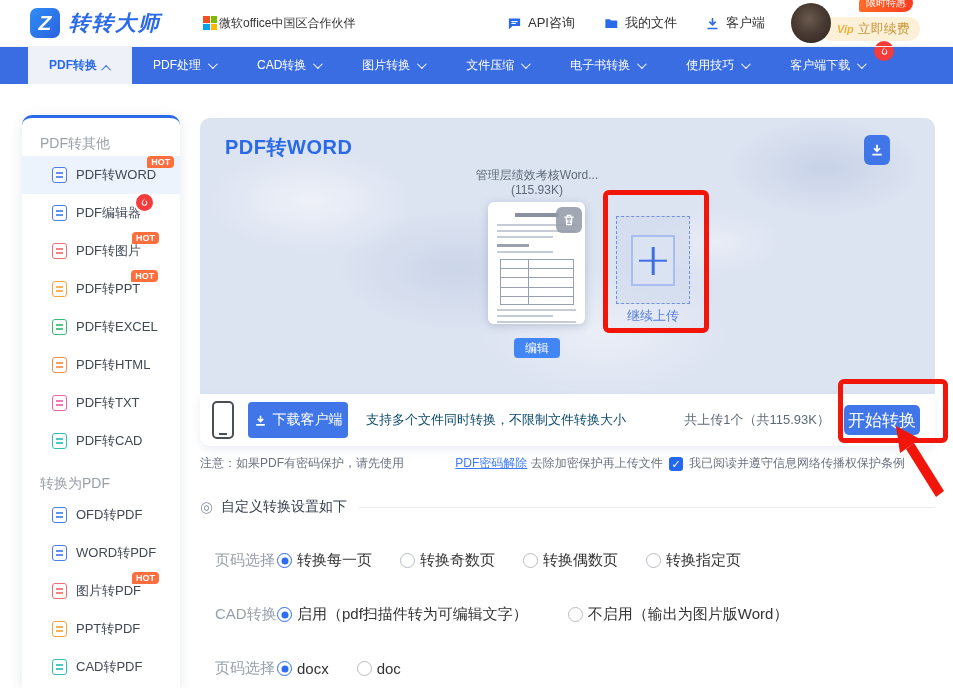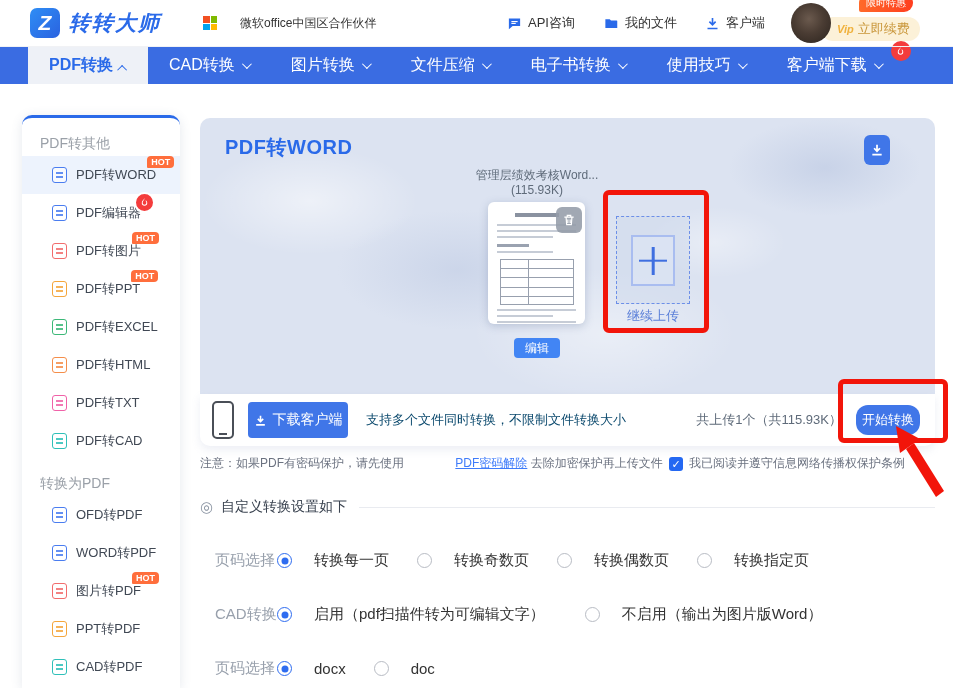--- a/index.html
+++ b/index.html
@@ -7,35 +7,35 @@
   body {
     font-family: "Liberation Sans", "DejaVu Sans", sans-serif;
     background: #fff; position: relative; overflow: hidden;
     -webkit-font-smoothing: antialiased;
   }
   
   .header { height: 47px; display: flex; align-items: center; padding-left: 30px; border-bottom: 1px solid #f1f2f5; position: relative; z-index: 5; }
   .logo { display: flex; align-items: center; gap: 9px; }
   .zbox { width: 30px; height: 30px; border-radius: 7px; background: linear-gradient(135deg,#2f8ef5,#2a62e0); color:#fff; font-weight: 900; font-size: 21px; font-style: italic; display:flex; align-items:center; justify-content:center; }
   .brand { color:#2a6ae9; font-size: 21px; font-weight: 800; letter-spacing: 2px; font-style: italic; }
-  .partner { display:flex; align-items:center; gap:23px; margin-left: 42px; font-size: 12px; color:#333; }
+  .partner { display:flex; align-items:center; gap:2px; margin-left: 42px; font-size: 12px; color:#333; }
   .ms { display:grid; grid-template-columns: 6.5px 6.5px; grid-auto-rows: 6.5px; gap: 1px; }
   .ms span:nth-child(1){background:#f25022}.ms span:nth-child(2){background:#7fba00}.ms span:nth-child(3){background:#00a4ef}.ms span:nth-child(4){background:#ffb900}
   .hlinks { margin-left:auto; display:flex; align-items:center; gap: 28px; }
   .hlink { display:flex; align-items:center; gap:6px; font-size:13px; color:#333; cursor:pointer; }
   .hlink svg { display:block; }
   .vip-group { position: relative; margin-left: 26px; margin-right: 50px; width: 112px; height: 42px; }
   .avatar { position:absolute; left:0; top:1px; width:40px; height:40px; border-radius:50%; background: radial-gradient(circle at 45% 40%, #6b5a4e 0%, #4a3c33 45%, #2b231d 100%); z-index:2; }
   .vip-pill { position:absolute; left:30px; top:15px; height:24px; background:#fcf1d8; border-radius:12px; display:flex; align-items:center; padding:0 10px 0 16px; gap:4px; white-space:nowrap; }
   .vip-ico { color:#f0b13c; font-weight:900; font-style:italic; font-size:11px; }
   .vip-pill .renew { color:#c9963a; font-size:13px; }
   .promo { position:absolute; right:-10px; top:-8px; background: linear-gradient(90deg,#ff6a2a,#ff3d1e); color:#fff; font-size:10px; padding: 2px 7px; border-radius: 9px 9px 9px 2px; z-index:3; white-space:nowrap; }
   
   .nav { height: 37px; background:#3a6ce2; display:flex; align-items:stretch; padding-left: 28px; position:relative; z-index:4; }
-  .nav-item { position:relative; display:flex; align-items:center; gap:7px; padding: 0 21px; color:#fff; font-size:16px; cursor:pointer; white-space:nowrap; }
+  .nav-item { position:relative; display:flex; align-items:center; gap:7px; padding: 0 21px; color:#fff; font-size:12px; cursor:pointer; white-space:nowrap; }
   .nav-item.active { background:#eef1f7; color:#2a6ae9; font-weight:bold; }
   .chev { width:7px; height:7px; border-right:1.6px solid currentColor; border-bottom:1.6px solid currentColor; transform: rotate(45deg) translateY(-2px); }
   .chev.up { transform: rotate(-135deg) translateY(-2px); margin-top:5px; }
   .nav-fire { position:absolute; top:-6px; right:-9px; width:20px; height:20px; border-radius:50%; background:#f43c3c; display:flex; align-items:center; justify-content:center; }
   
   .sidebar { position:absolute; left:22px; top:115px; width:158px; height:573px; background:#fff; border-radius:10px 10px 0 0; border-top:3px solid #2a6ae9; box-shadow: 0 2px 12px rgba(70,90,130,.14); padding-top:12px; z-index:3; }
   .s-title { height:26px; line-height:26px; margin-left:18px; color:#9aa0a8; font-size:14px; }
   .s-title.second { margin-top:10px; }
   .s-item { height:38px; display:flex; align-items:center; padding-left:30px; gap:9px; font-size:13px; color:#404854; cursor:pointer; position:relative; }
   .s-item.active { background:#edf3fd; }
@@ -76,35 +76,35 @@
   .plus-v { left:50%; top:50%; width:2.6px; height:28px; transform:translate(-50%,-50%); }
   .up-label { position:absolute; left:396px; top:189px; width:114px; text-align:center; color:#5a7fd8; font-size:13px; }
   
   .abar { position:relative; height:52px; background:#fff; border-radius:0 0 10px 10px; box-shadow:0 4px 8px rgba(140,155,190,.16); display:flex; align-items:center; padding:0 15px 0 12px; }
   .phone { width:22px; height:38px; border:2px solid #4a4f57; border-radius:5px; position:relative; flex:none; }
   .phone::after { content:""; position:absolute; left:50%; bottom:2px; width:8px; height:2px; background:#4a4f57; transform:translateX(-50%); }
   .dl-btn { margin-left:14px; width:100px; height:36px; background:#4076e8; color:#fff; border-radius:4px; display:flex; align-items:center; justify-content:center; gap:6px; font-size:14px; cursor:pointer; flex:none; }
   .support { margin-left:18px; font-size:13px; color:#0c4a6e; }
   .spacer { flex:1; }
   .count { font-size:13px; color:#5f6b7a; margin-right:14px; white-space:nowrap; }
-  .convert-btn { width:64px; height:30px; background:#4076e8; color:#fff; font-size:13px; border-radius:12px; display:flex; align-items:center; justify-content:center; cursor:pointer; flex:none; }
+  .convert-btn { width:76px; height:30px; background:#4076e8; color:#fff; font-size:17px; border-radius:5px; display:flex; align-items:center; justify-content:center; cursor:pointer; flex:none; }
   
   .notice { display:flex; justify-content:space-between; align-items:center; margin-top:9px; padding-right:30px; font-size:12px; color:#6b7280; }
   .notice a { color:#3e7bfa; text-decoration:underline; cursor:pointer;margin-left:48px; }
   .agree { display:flex; align-items:center; gap:6px; }
   .cb { width:14px; height:14px; background:#2468f2; border-radius:3px; color:#fff; font-size:11px; line-height:14px; text-align:center; cursor:pointer; flex:none; }
   
   .settings { margin-top:26px; }
   .set-title { display:flex; align-items:center; font-size:14px; color:#3a4350; }
   .gear { color:#8892a0; font-size:15px; margin-right:8px; }
   .hline { flex:1; height:1px; background:#e9ebf0; margin-left:12px; }
   .srow { display:flex; align-items:center; margin-top:35px; font-size:15px; }
   .srow:first-of-type { margin-top:23px; }
   .slabel { width:62px; margin-left:15px; color:#98a0ac; flex:none; }
-  .opt { display:flex; align-items:center; gap:22px; margin-right:28px; color:#333; cursor:pointer; white-space:nowrap; }
+  .opt { display:flex; align-items:center; gap:5px; margin-right:28px; color:#333; cursor:pointer; white-space:nowrap; }
   .radio { width:15px; height:15px; border-radius:50%; border:1.5px solid #b8bcc4; background:#fff; flex:none; position:relative; }
   .radio.sel { border-color:#2e6cf0; }
   .radio.sel::after { content:""; position:absolute; left:50%; top:50%; width:7px; height:7px; border-radius:50%; background:#2e6cf0; transform:translate(-50%,-50%); }
   
   .anno { position:absolute; pointer-events:none; z-index:50; }
   .anno-rect { border:5px solid #f2150a; border-radius:6px; }
   .r1 { left:603px; top:190px; width:106px; height:143px; }
   .r2 { left:838px; top:379px; width:110px; height:64px; }
   .arrow { left:882px; top:422px; }
 </style>
@@ -160,20 +160,24 @@
       <span class="renew">立即续费</span>
     </div>
     <div class="promo">限时特惠</div>
   </div>
 </div>
 
 <div class="nav">
   <div class="nav-item active">
     <span>PDF转换</span>
       <span class="chev up"></span>
+  </div>
+  <div class="nav-item">
+    <span>PDF处理</span>
+      <span class="chev"></span>
   </div>
   <div class="nav-item">
     <span>CAD转换</span>
       <span class="chev"></span>
   </div>
   <div class="nav-item">
     <span>图片转换</span>
       <span class="chev"></span>
   </div>
   <div class="nav-item">

